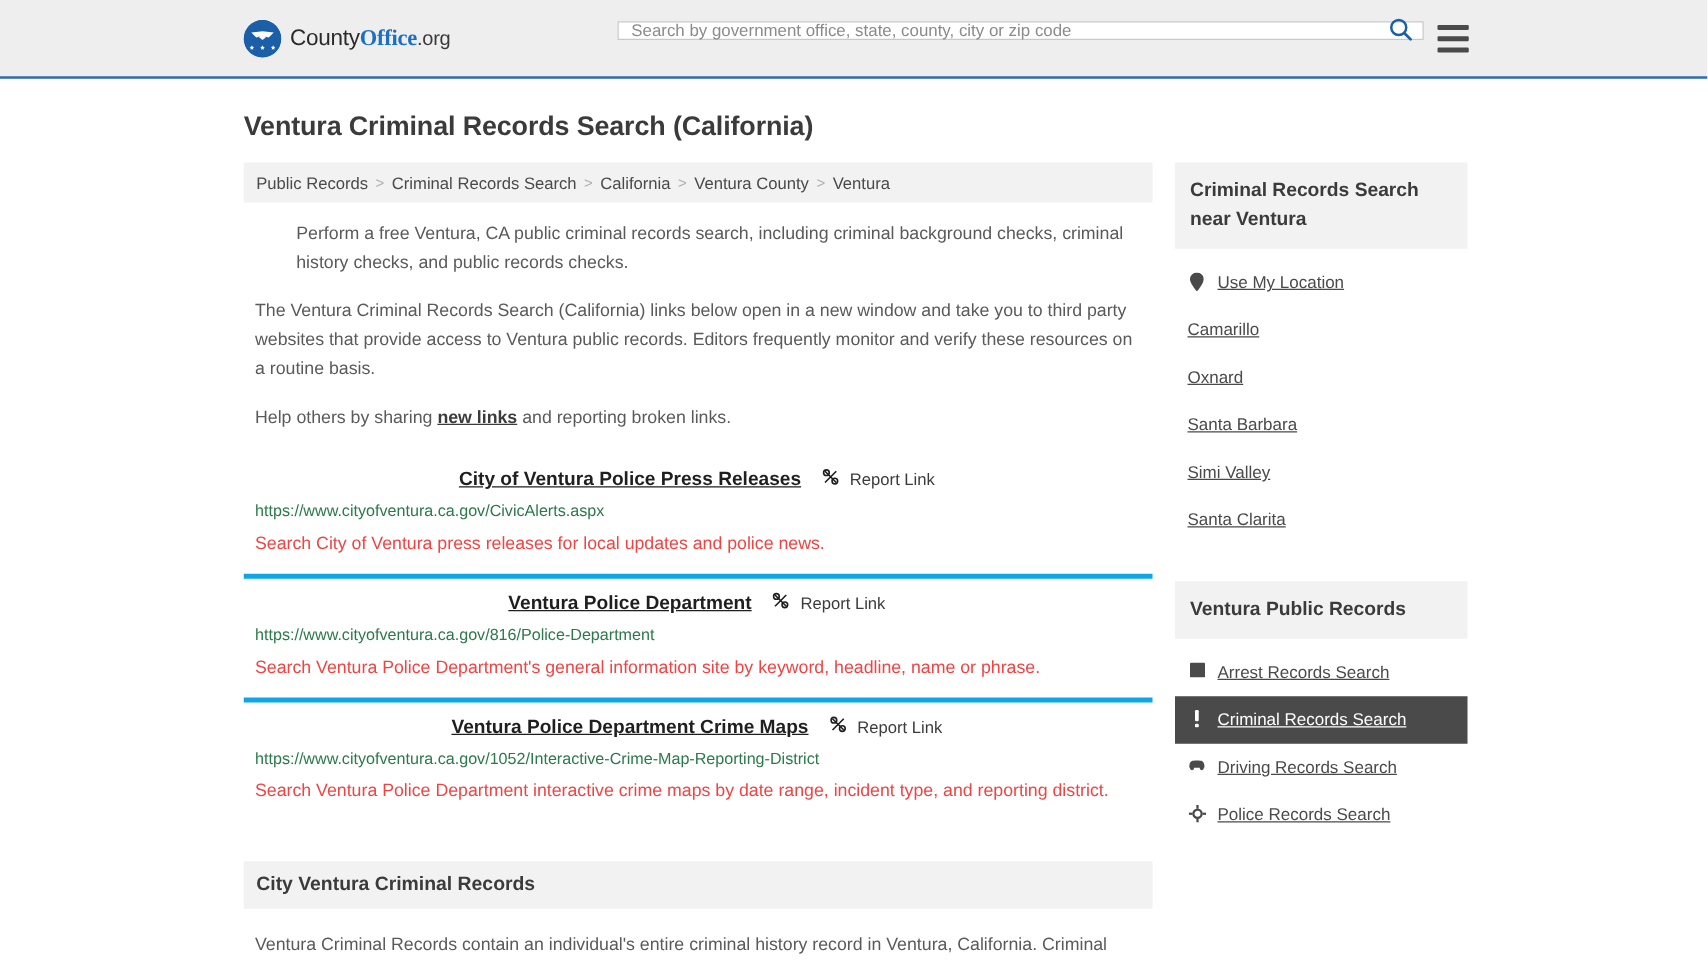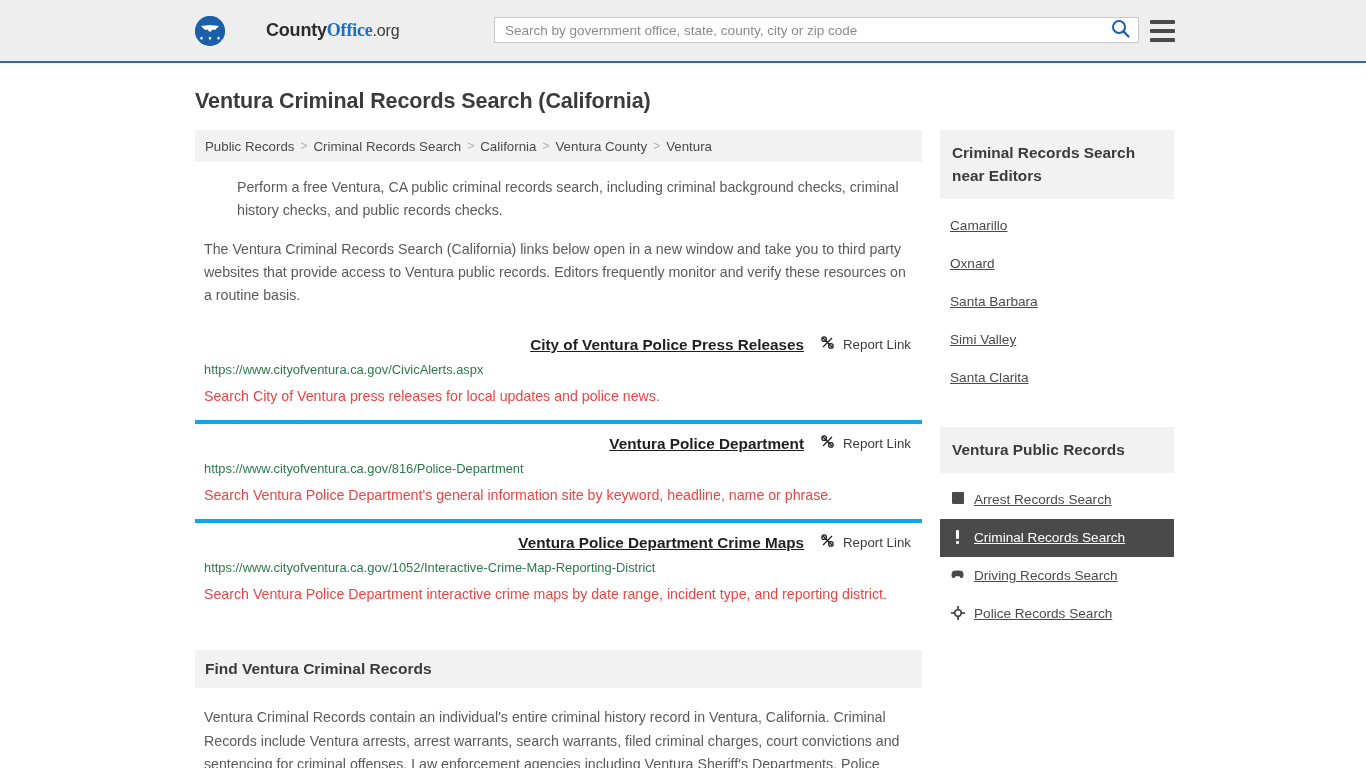--- a/index.html
+++ b/index.html
@@ -37,29 +37,29 @@
     overflow: hidden;
   }
   .logo-mark svg { position: absolute; top: 0; left: 0; }
   .logo-text {
     font-size: 18px;
     letter-spacing: -0.2px;
     color: #2b2b2b;
     white-space: nowrap;
   }
   .logo-text .blue { color: #1a6fc4; font-weight: bold; font-family: Liberation Serif, serif; }
-  .logo-text .bold1 { font-weight: bold; margin-left: 34px; }
+  .logo-text .bold1 { font-weight: normal; }
   .logo-text .tld { font-size: 16px; color: #3a3a3a; }
 
   .search-wrap {
     position: absolute;
     left: 494px;
     top: 17px;
     width: 645px;
-    height: 26px;
+    height: 15px;
     background: #ffffff;
     border: 1px solid #c9c9c9;
     display: flex;
     align-items: center;
   }
   .search-input {
     flex: 1;
     border: 0;
     outline: 0;
     height: 28px;
@@ -151,21 +151,21 @@
   .results { margin-top: 18px; }
   .result {
     padding: 10px 9px 12px 9px;
     border-top: 4px solid #0ea5e9;
     position: relative;
   }
   .result:first-child { border-top: 0; }
   .result-head {
     display: flex;
     align-items: flex-start;
-    justify-content: flex-end;
+    justify-content: center;
     gap: 16px;
   }
   .result-title {
     font-size: 15.3px;
     font-weight: bold;
     color: #1f1f1f;
     text-decoration: underline;
     cursor: pointer;
     line-height: 19px;
   }
@@ -315,20 +315,21 @@
         <a>California</a>
         <span class="crumb-sep">&gt;</span>
         <a>Ventura County</a>
         <span class="crumb-sep">&gt;</span>
         <a>Ventura</a>
       </nav>
 
       <div class="intro">
         <p>Perform a free Ventura, CA public criminal records search, including criminal background checks, criminal history checks, and public records checks.</p>
         <p>The Ventura Criminal Records Search (California) links below open in a new window and take you to third party websites that provide access to Ventura public records. Editors frequently monitor and verify these resources on a routine basis.</p>
+        <p><span>Help others by sharing </span><a>new links</a><span> and reporting broken links.</span></p>
       </div>
 
       <div class="results">
 
         <div class="result">
           <div class="result-head">
             <a class="result-title">City of Ventura Police Press Releases</a>
             <div class="report-link">
               <span>
                 <svg width="15" height="15" viewBox="0 0 16 16">
@@ -376,36 +377,44 @@
               <span>Report Link</span>
             </div>
           </div>
           <div class="result-url">https://www.cityofventura.ca.gov/1052/Interactive-Crime-Map-Reporting-District</div>
           <div class="result-desc">Search Ventura Police Department interactive crime maps by date range, incident type, and reporting district.</div>
         </div>
 
       </div>
 
       <div class="section-head">
-        <h2>Find Ventura Criminal Records</h2>
+        <h2>City Ventura Criminal Records</h2>
       </div>
       <div class="section-body">
         <p>Ventura Criminal Records contain an individual's entire criminal history record in Ventura, California. Criminal Records include Ventura arrests, arrest warrants, search warrants, filed criminal charges, court convictions and sentencing for criminal offenses. Law enforcement agencies including Ventura Sheriff's Departments, Police Departments, and Ventura Criminal Courts make Criminal Records available for search and public records</p>
       </div>
 
     </div>
 
     <div class="side-col">
 
       <div class="panel">
         <div class="panel-head">
-          <h3>Criminal Records Search near Editors</h3>
+          <h3>Criminal Records Search near Ventura</h3>
         </div>
         <div class="panel-body">
 
+          <div class="side-item nearby-item">
+            <span class="side-ico">
+              <svg width="11" height="15" viewBox="0 0 11 15">
+                <path d="M5.5 0 C2.5 0 0 2.4 0 5.3 C0 9 5.5 15 5.5 15 C5.5 15 11 9 11 5.3 C11 2.4 8.5 0 5.5 0 Z" fill="#4a4a4a"></path>
+              </svg>
+            </span>
+            <span class="label">Use My Location</span>
+          </div>
 
           <div class="side-item nearby-item">
             <span class="label">Camarillo</span>
           </div>
           <div class="side-item nearby-item">
             <span class="label">Oxnard</span>
           </div>
           <div class="side-item nearby-item">
             <span class="label">Santa Barbara</span>
           </div>

